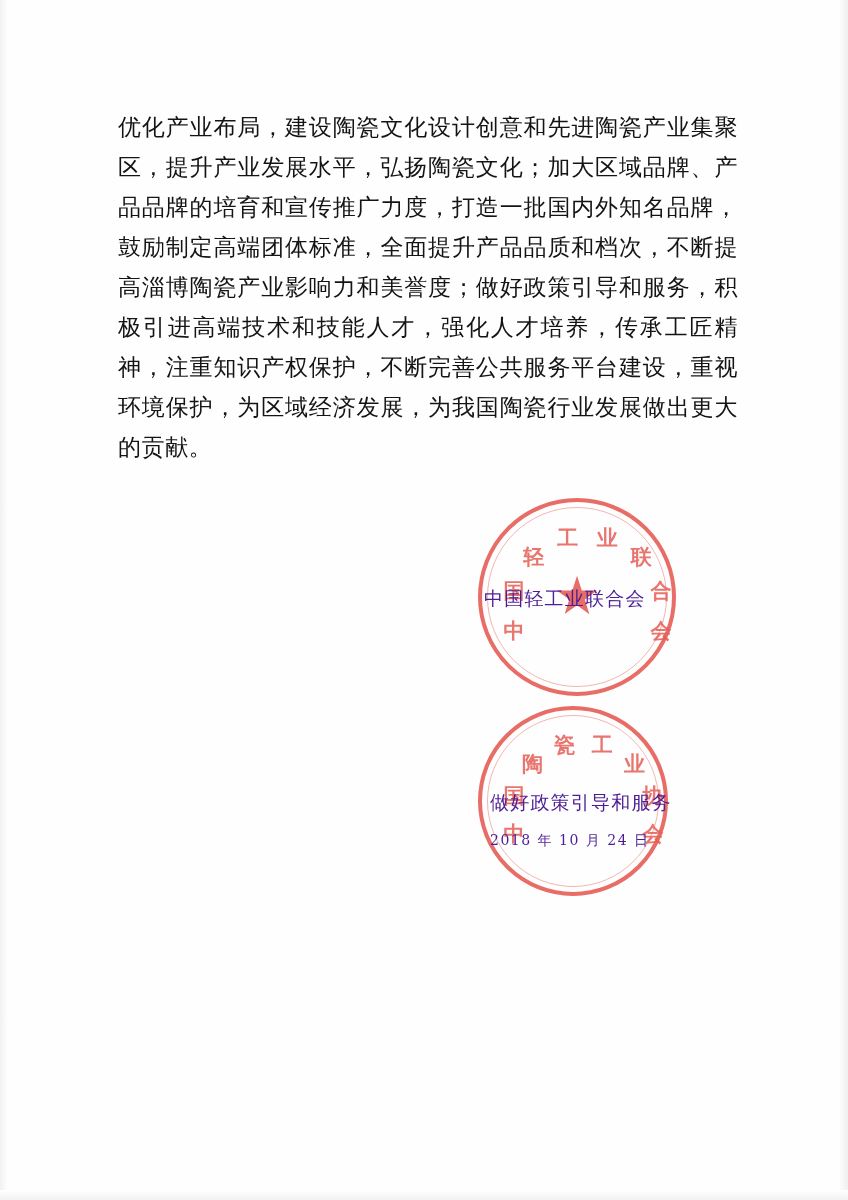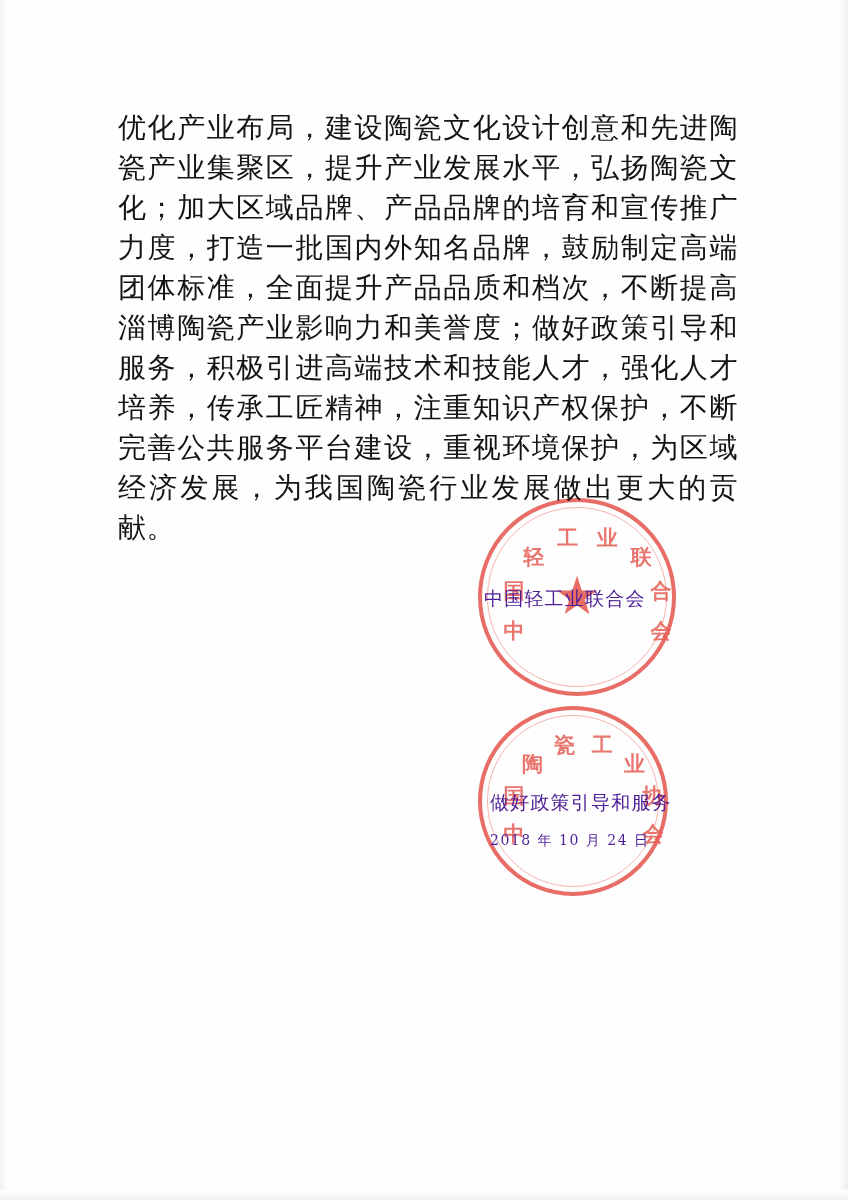--- a/index.html
+++ b/index.html
@@ -39,27 +39,27 @@
     left: 0; right: 0; bottom: 0;
     height: 10px;
     background: linear-gradient(to top, #f2f2f2, #ffffff);
   }
 
   .body-text {
     position: absolute;
     left: 118px;
     top: 108px;
     width: 620px;
-    font-size: 28px;
+    font-size: 23px;
     line-height: 40px;
     color: #141414;
     letter-spacing: 0.6px;
     text-align: justify;
     text-justify: inter-ideograph;
-    font-family: Liberation Sans, sans-serif;
+    font-family: Liberation Serif, serif;
   }
 
   .sign-block {
     position: absolute;
     color: #4c1d95;
     font-size: 19px;
     line-height: 32px;
     letter-spacing: 1.2px;
     font-family: "DejaVu Serif", "Liberation Serif", serif;
     white-space: nowrap;

